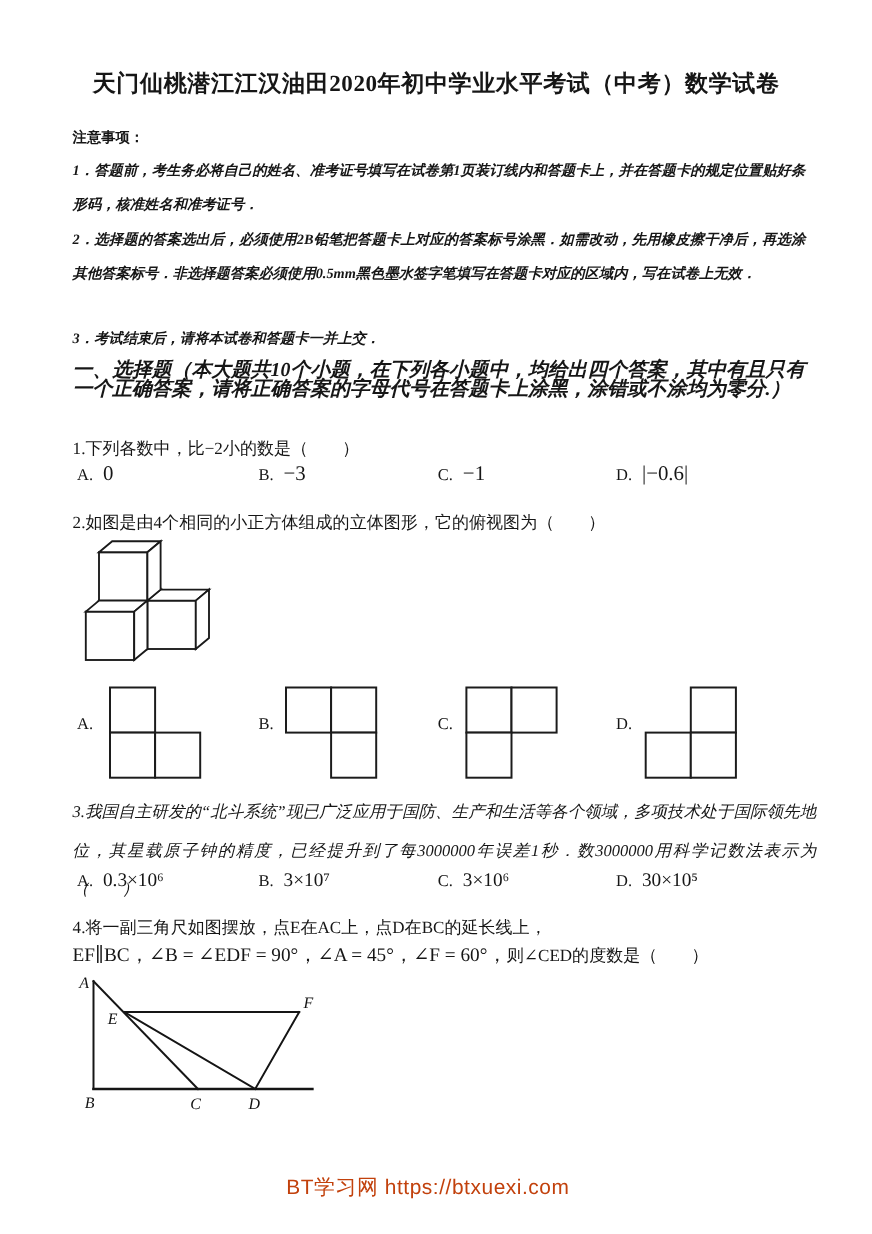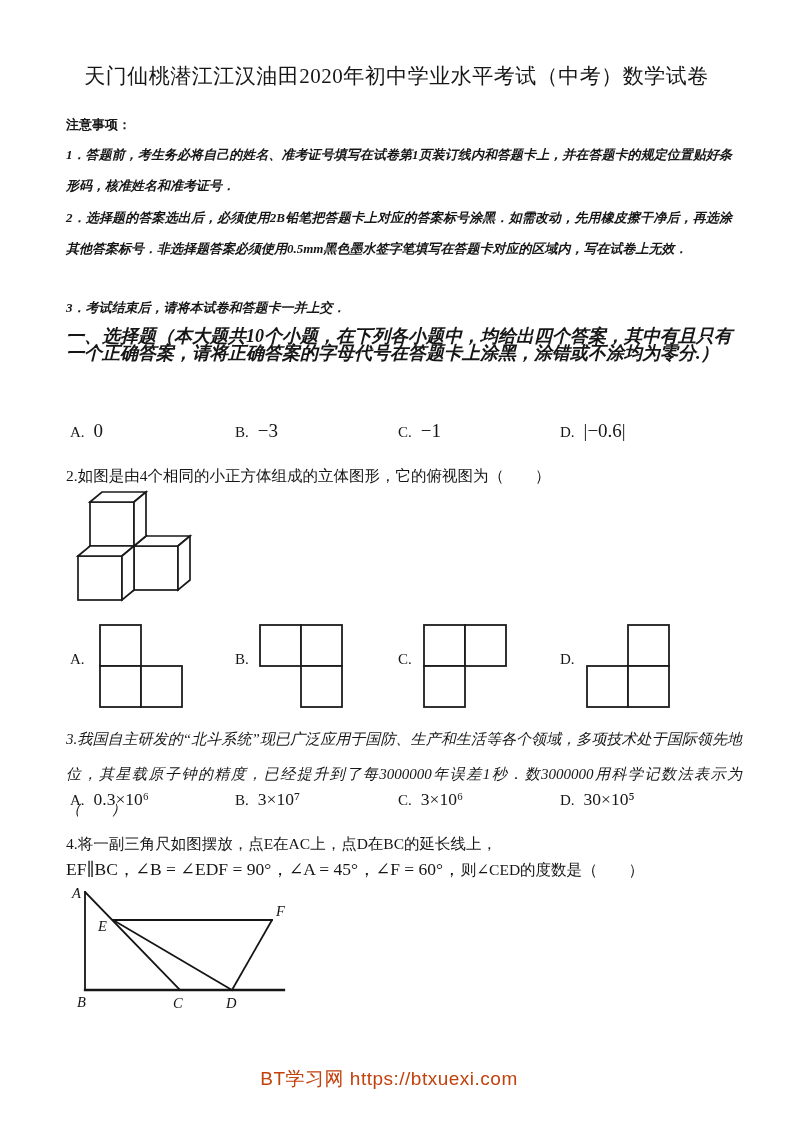--- a/index.html
+++ b/index.html
@@ -4,21 +4,21 @@
 <style>
   html,body{margin:0;padding:0;background:#ffffff;}
   .page{
     position:relative;width:793px;height:1122px;background:#ffffff;
     font-family:"Liberation Serif","DejaVu Serif",serif;color:#161616;
     overflow:hidden;
   }
   .abs{position:absolute;left:66px;}
   .title{
     position:absolute;top:62px;left:0;width:793px;margin:0;
-    text-align:center;font-size:21px;font-weight:400;letter-spacing:0.5px;
+    text-align:center;font-size:21px;font-weight:700;letter-spacing:0.5px;
   }
   .para{width:666px;text-align:justify;font-style:italic;}
   .boldtxt{font-weight:700;font-size:13px;line-height:30.5px;}
   .sec{font-size:18px;line-height:17px;font-weight:700;}
   .q{font-size:15.5px;line-height:30px;}
   .q3w{font-size:15px;line-height:35px;width:676px;}
   .optrow{position:absolute;left:0;width:793px;height:34px;}
   .opt{position:absolute;display:flex;align-items:baseline;gap:9px;}
   .olabel{font-size:15px;font-family:"Liberation Serif","DejaVu Serif",serif;}
   .math{font-family:"Liberation Serif","DejaVu Serif","DejaVu Sans",serif;}
@@ -46,20 +46,21 @@
   <h1 class="title">天门仙桃潜江江汉油田2020年初中学业水平考试（中考）数学试卷</h1>
 
   <div class="abs boldtxt" style="top:110px;">注意事项：</div>
 
   <div class="abs para boldtxt" style="top:140px;">1．答题前，考生务必将自己的姓名、准考证号填写在试卷第1页装订线内和答题卡上，并在答题卡的规定位置贴好条形码，核准姓名和准考证号．</div>
   <div class="abs para boldtxt" style="top:203px;">2．选择题的答案选出后，必须使用2B铅笔把答题卡上对应的答案标号涂黑．如需改动，先用橡皮擦干净后，再选涂其他答案标号．非选择题答案必须使用0.5mm黑色墨水签字笔填写在答题卡对应的区域内，写在试卷上无效．</div>
   <div class="abs para boldtxt" style="top:293px;">3．考试结束后，请将本试卷和答题卡一并上交．</div>
 
   <div class="abs para sec" style="top:328px;">一、选择题（本大题共10个小题，在下列各小题中，均给出四个答案，其中有且只有一个正确答案，请将正确答案的字母代号在答题卡上涂黑，涂错或不涂均为零分.）</div>
 
+  <div class="abs q" style="top:394px;">1.下列各数中，比−2小的数是（　　）</div>
 
   <div class="optrow" style="top:420px;">
     <div class="opt" style="left:70px;">
       <span class="olabel">A.</span>
       <span class="math v19">0</span>
     </div>
     <div class="opt" style="left:235px;">
       <span class="olabel">B.</span>
       <span class="math v19">−3</span>
     </div>

